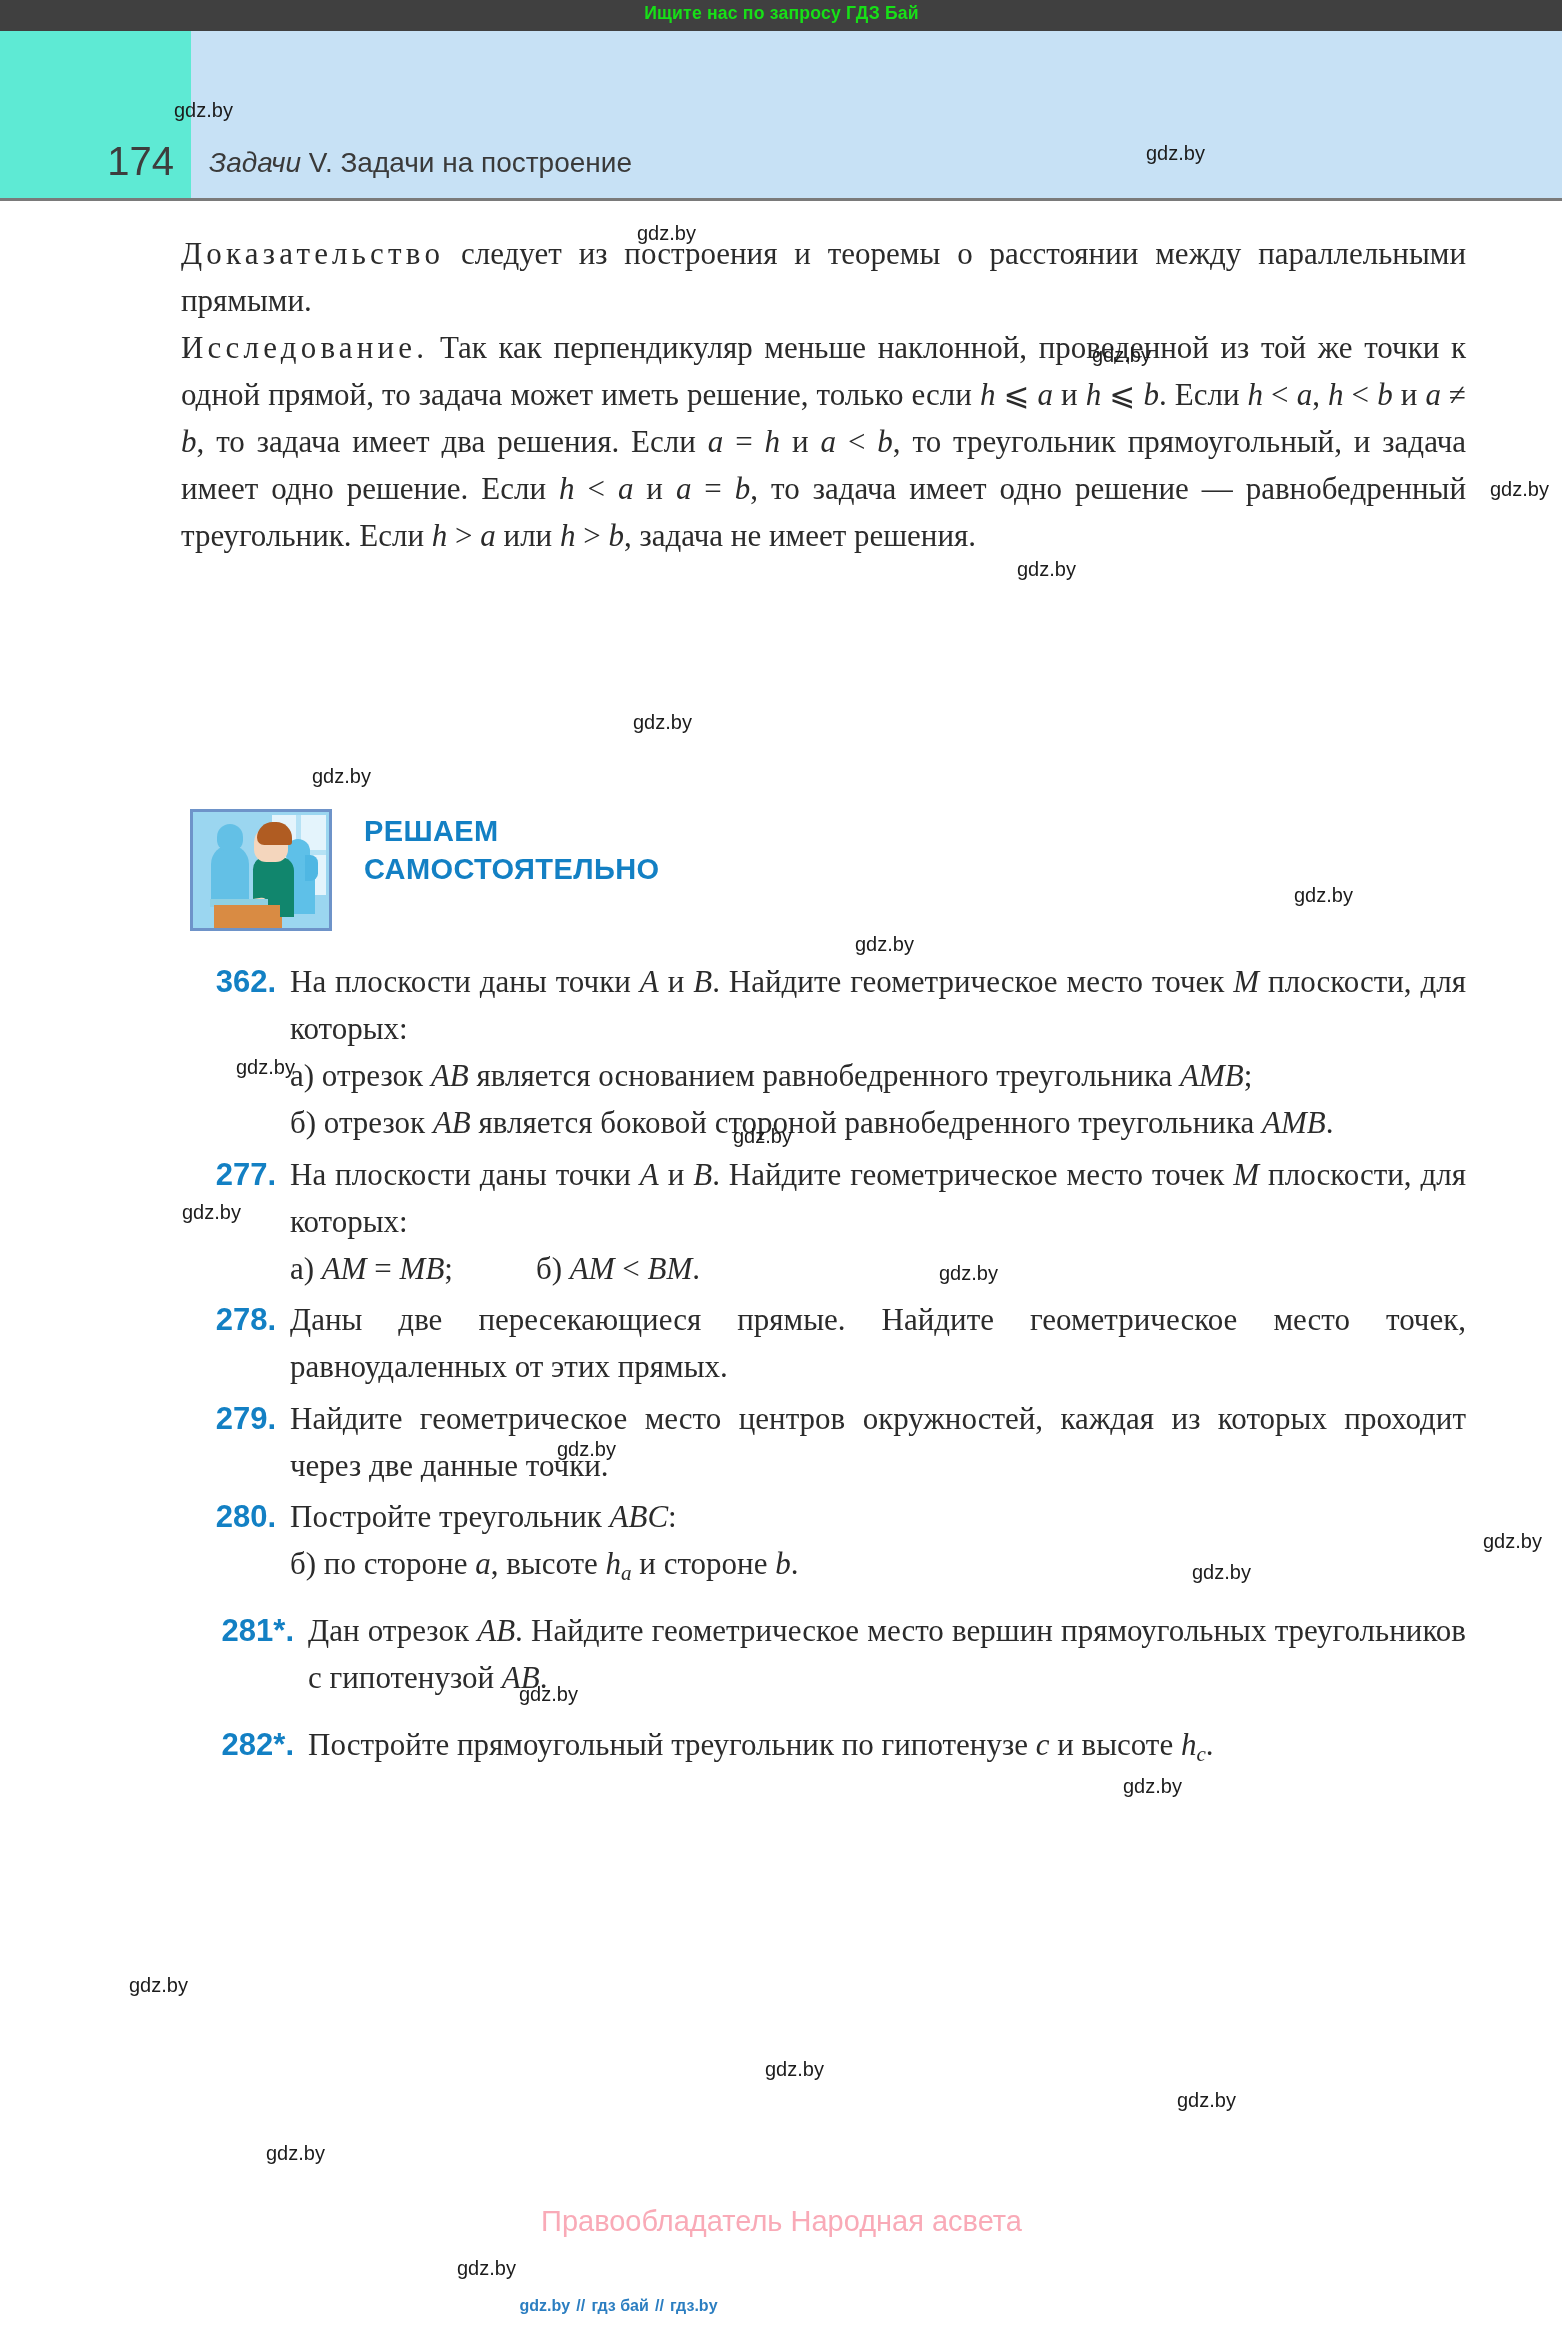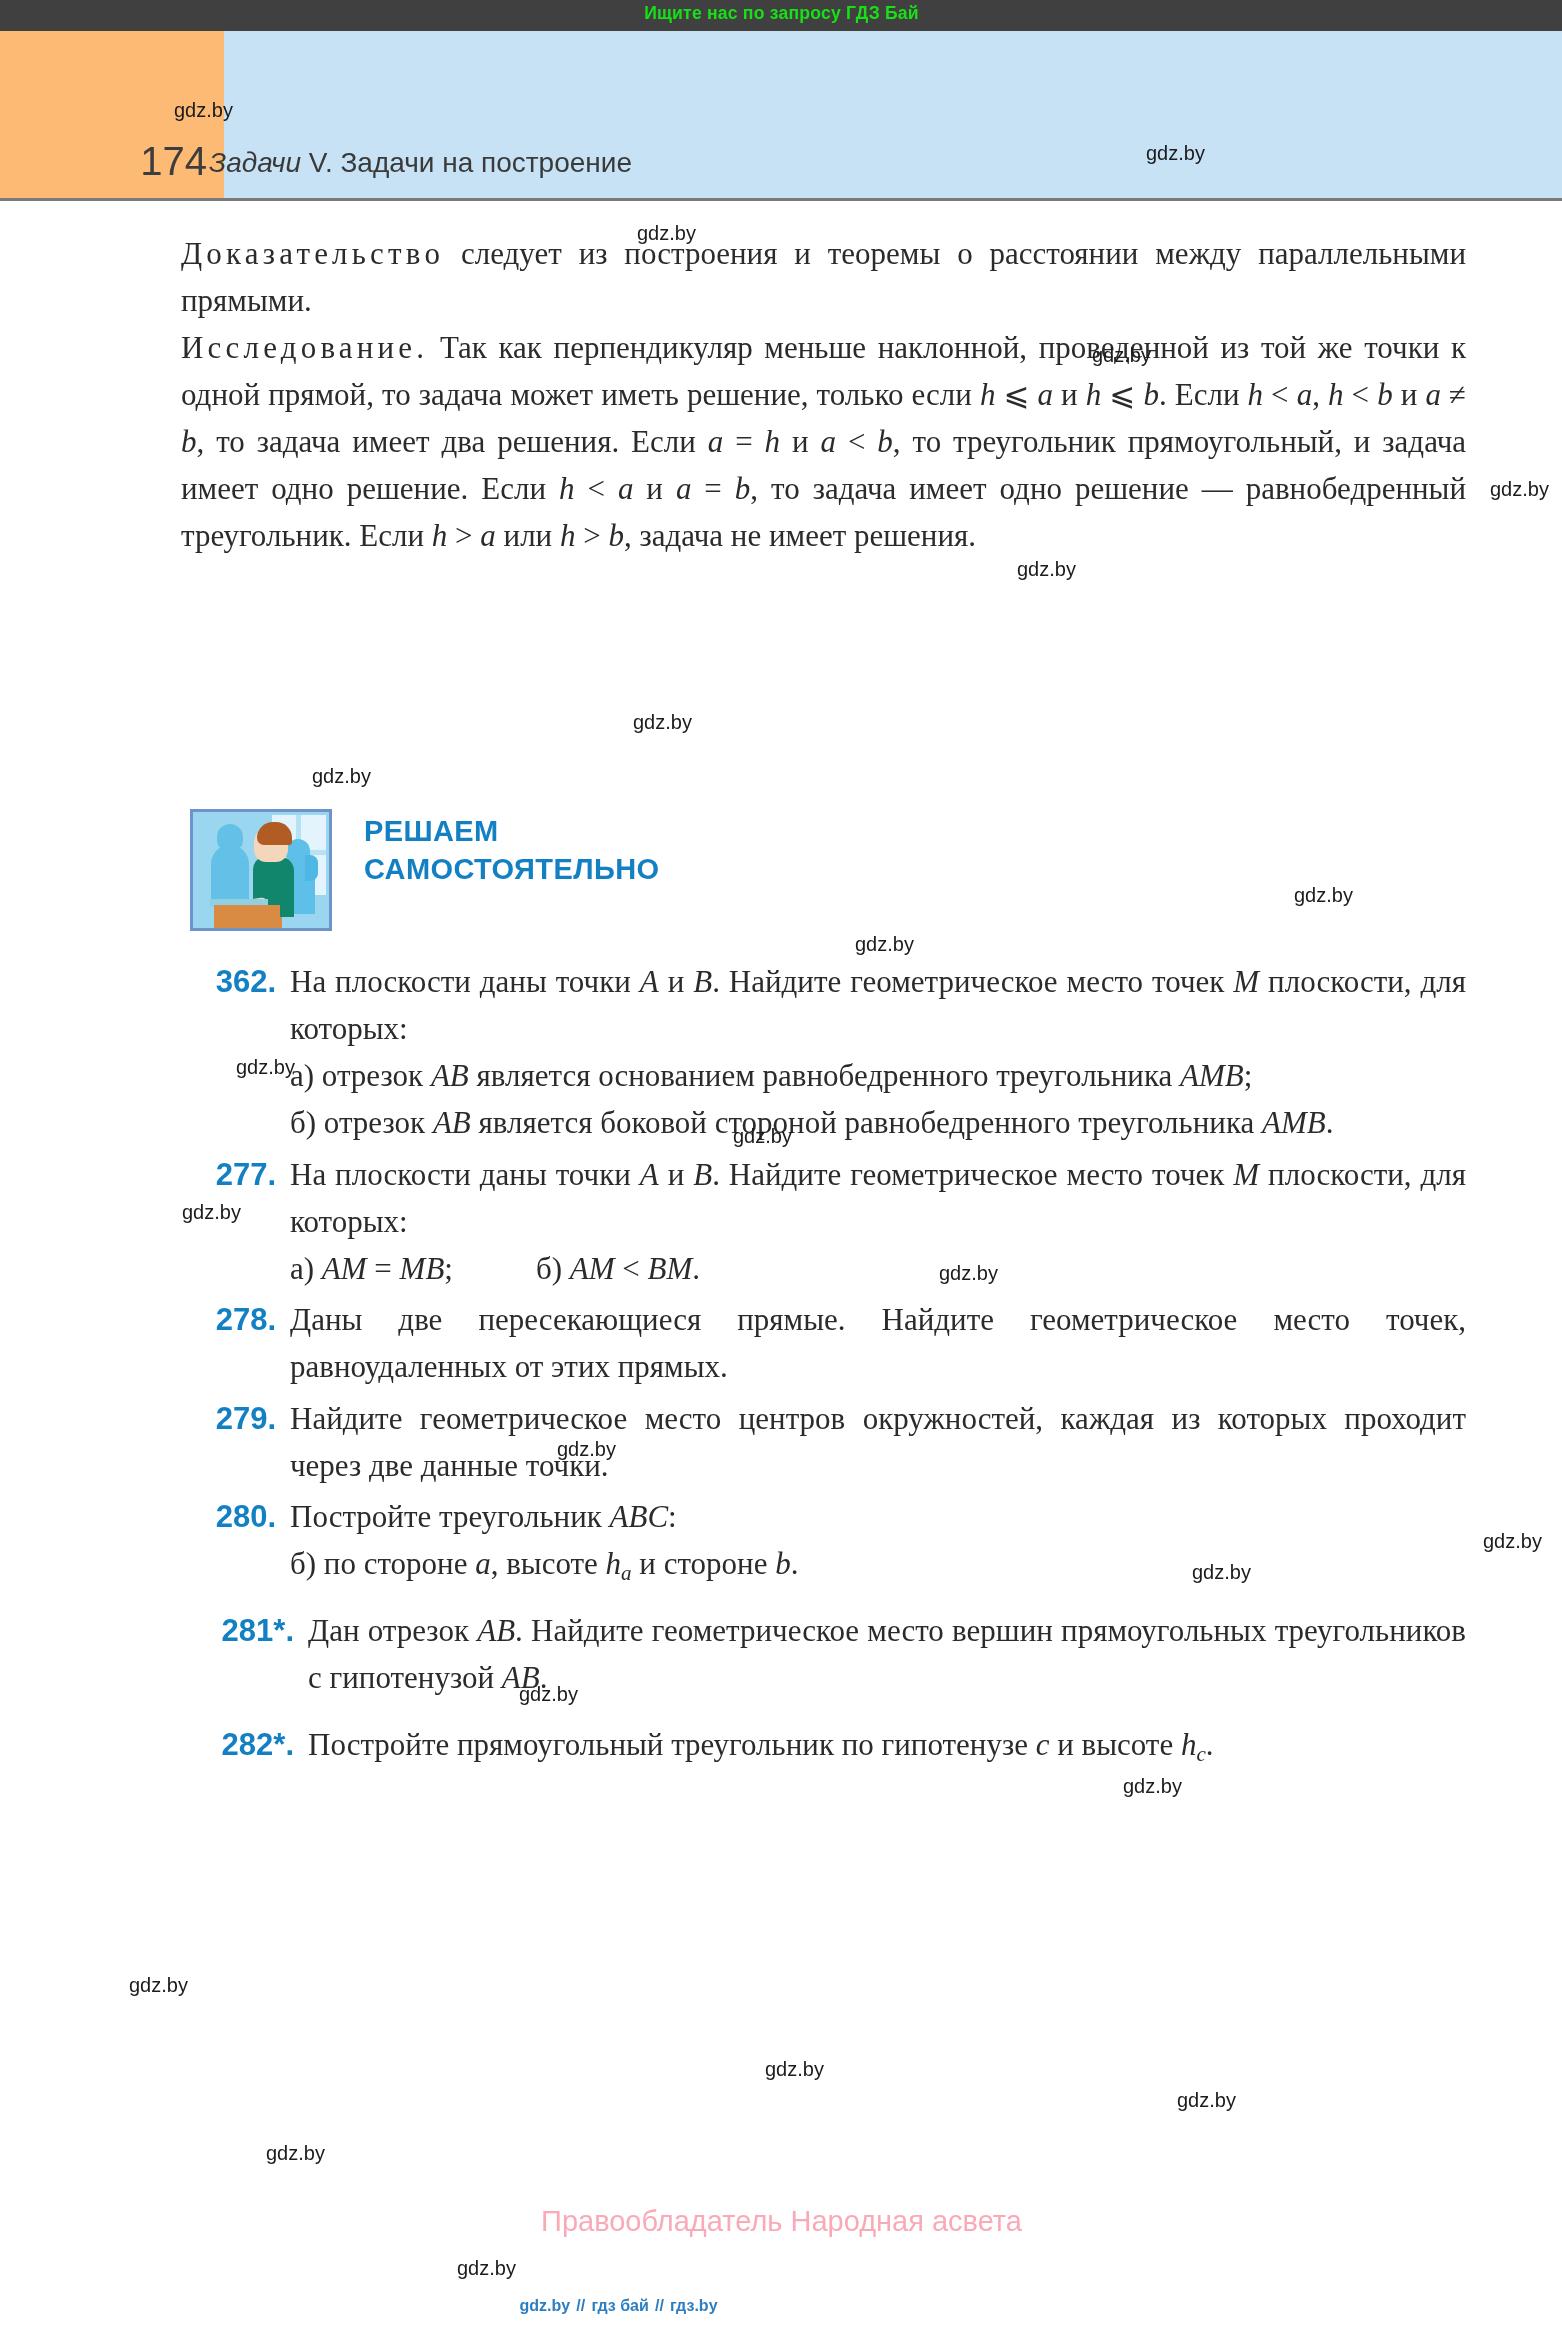--- a/index.html
+++ b/index.html
@@ -41,23 +41,23 @@
     top: 31px; left: 0;
     width: 1563px;
     height: 170px;
     background: #c7e1f5;
     border-bottom: 3.1px solid #7a7a7a;
     box-sizing: border-box;
   }
   .page-number-box {
     position: absolute;
     top: 0; left: 0;
-    width: 224px;
+    width: 191px;
     height: 167px;
-    background: #fdba74;
+    background: #5eead4;
   }
   .page-number {
     position: absolute;
     right: 17px;
     bottom: 17px;
     font-family: "Liberation Sans", sans-serif;
     font-weight: normal;
     font-size: 40px;
     line-height: 40px;
     color: #3d3d3d;

